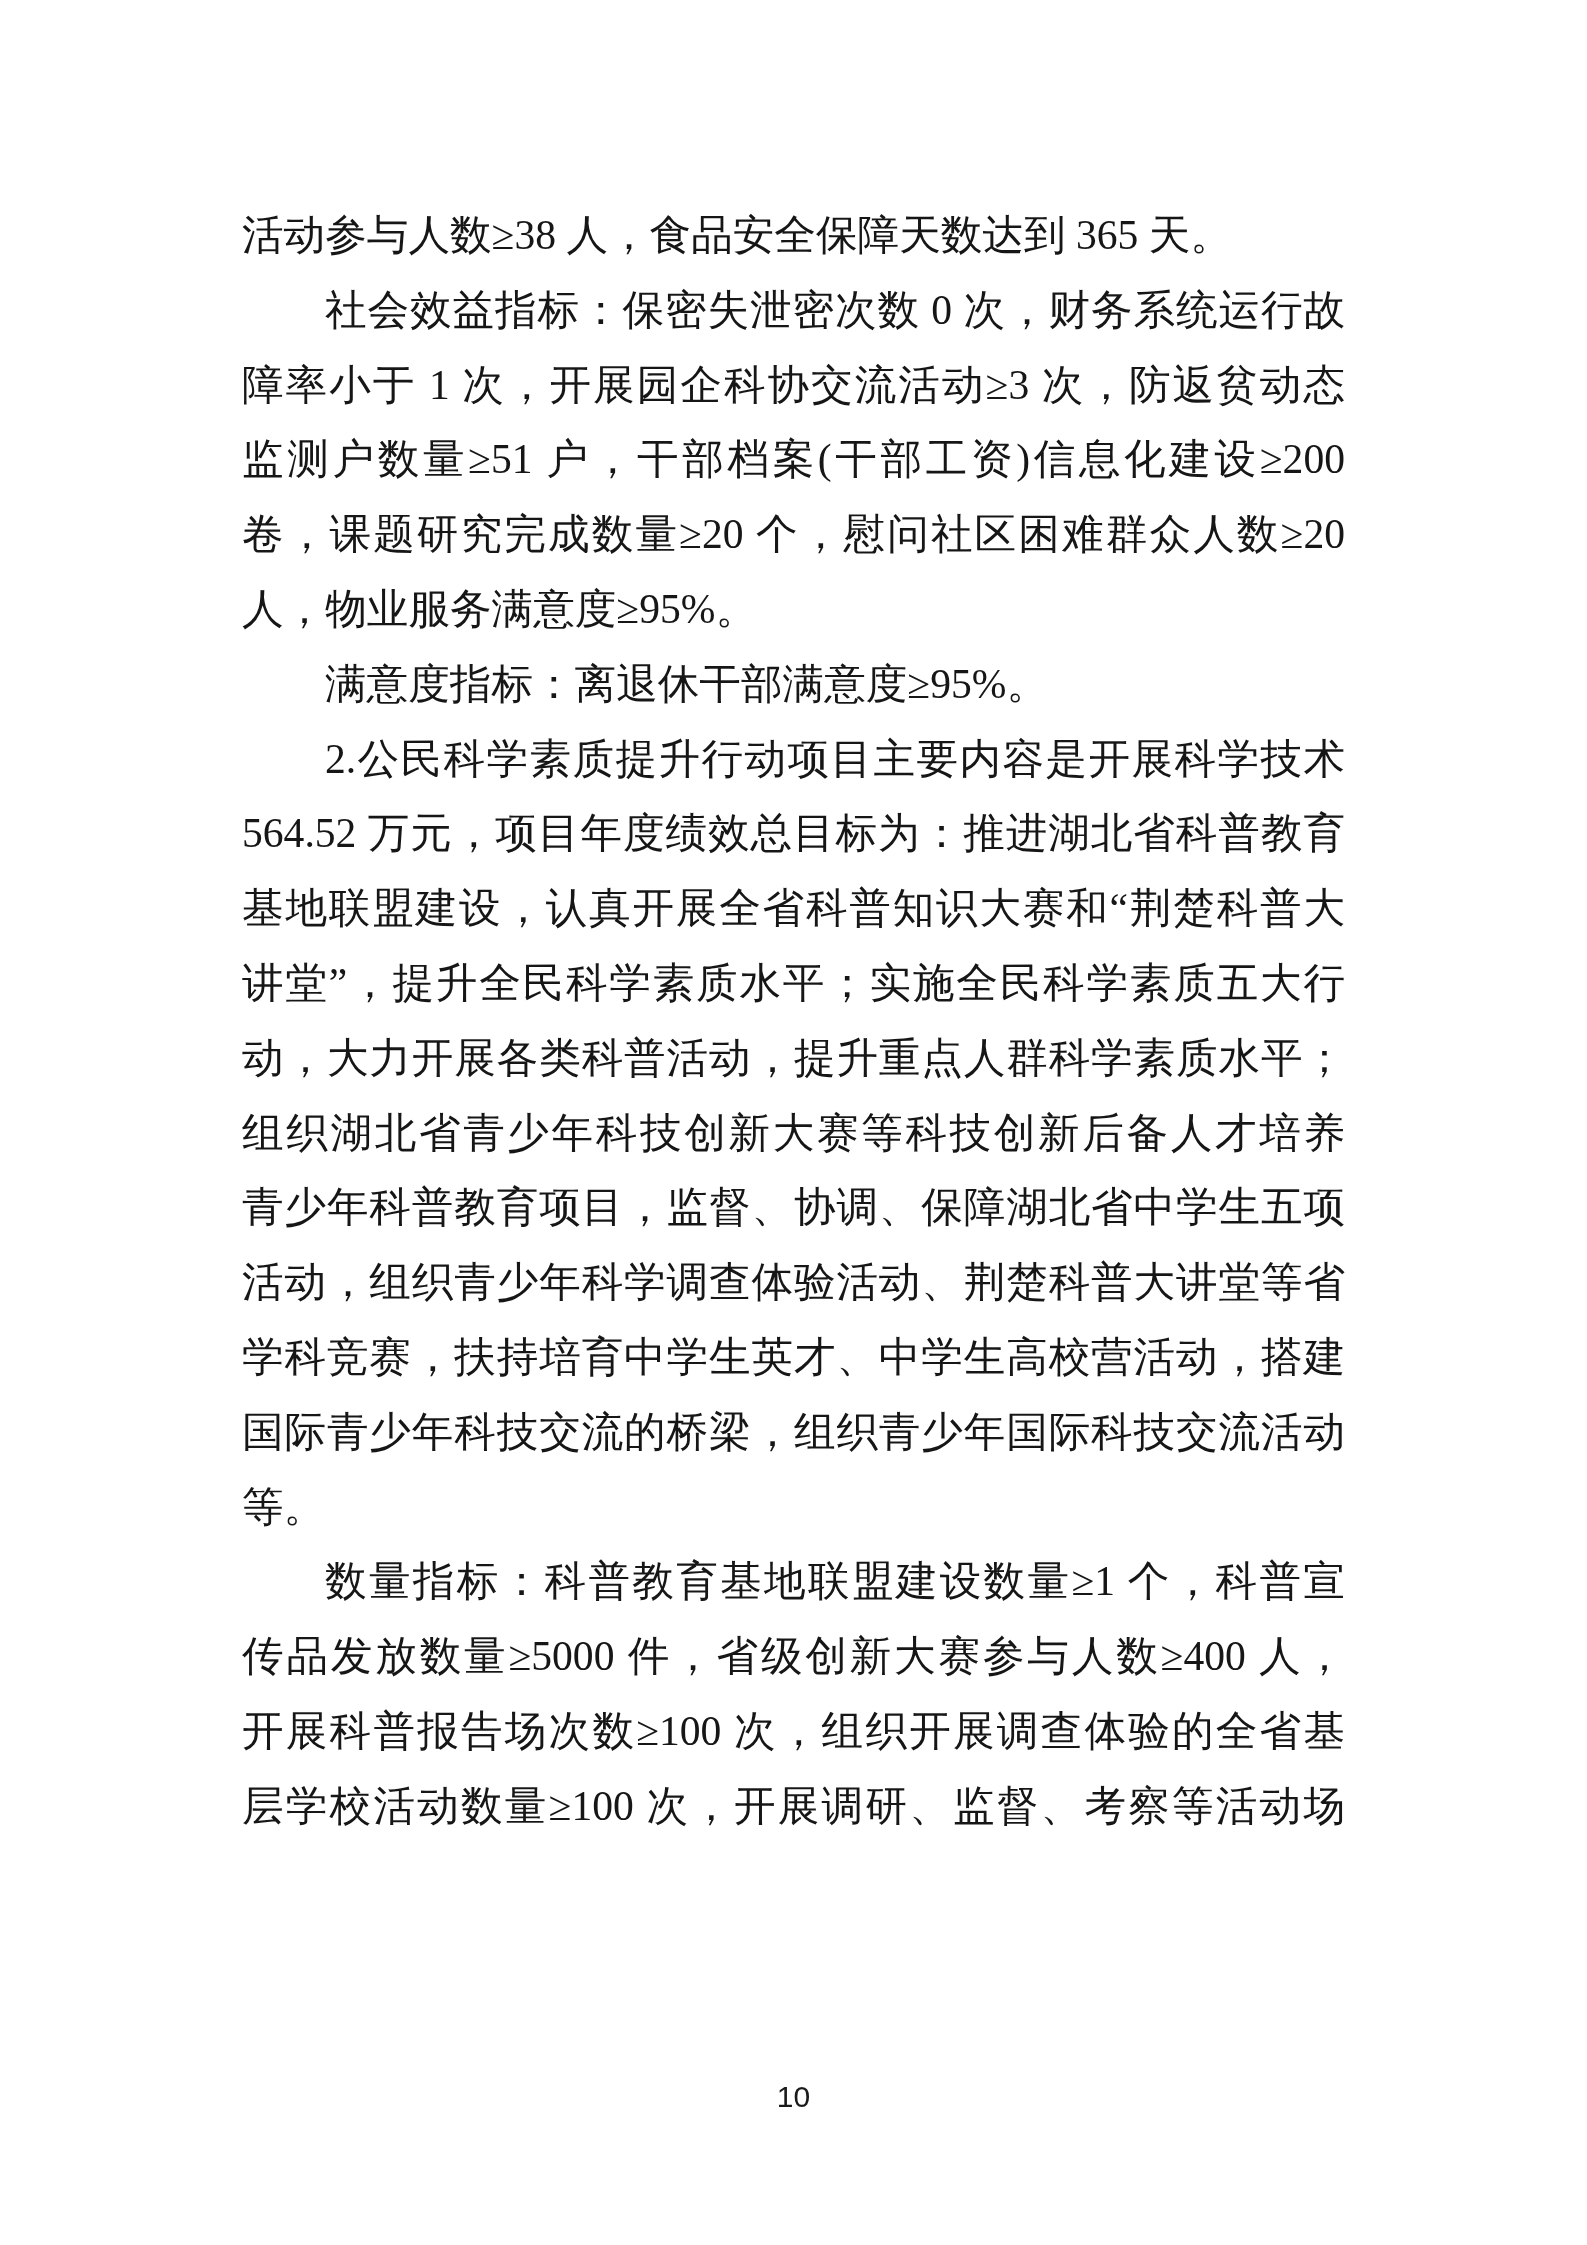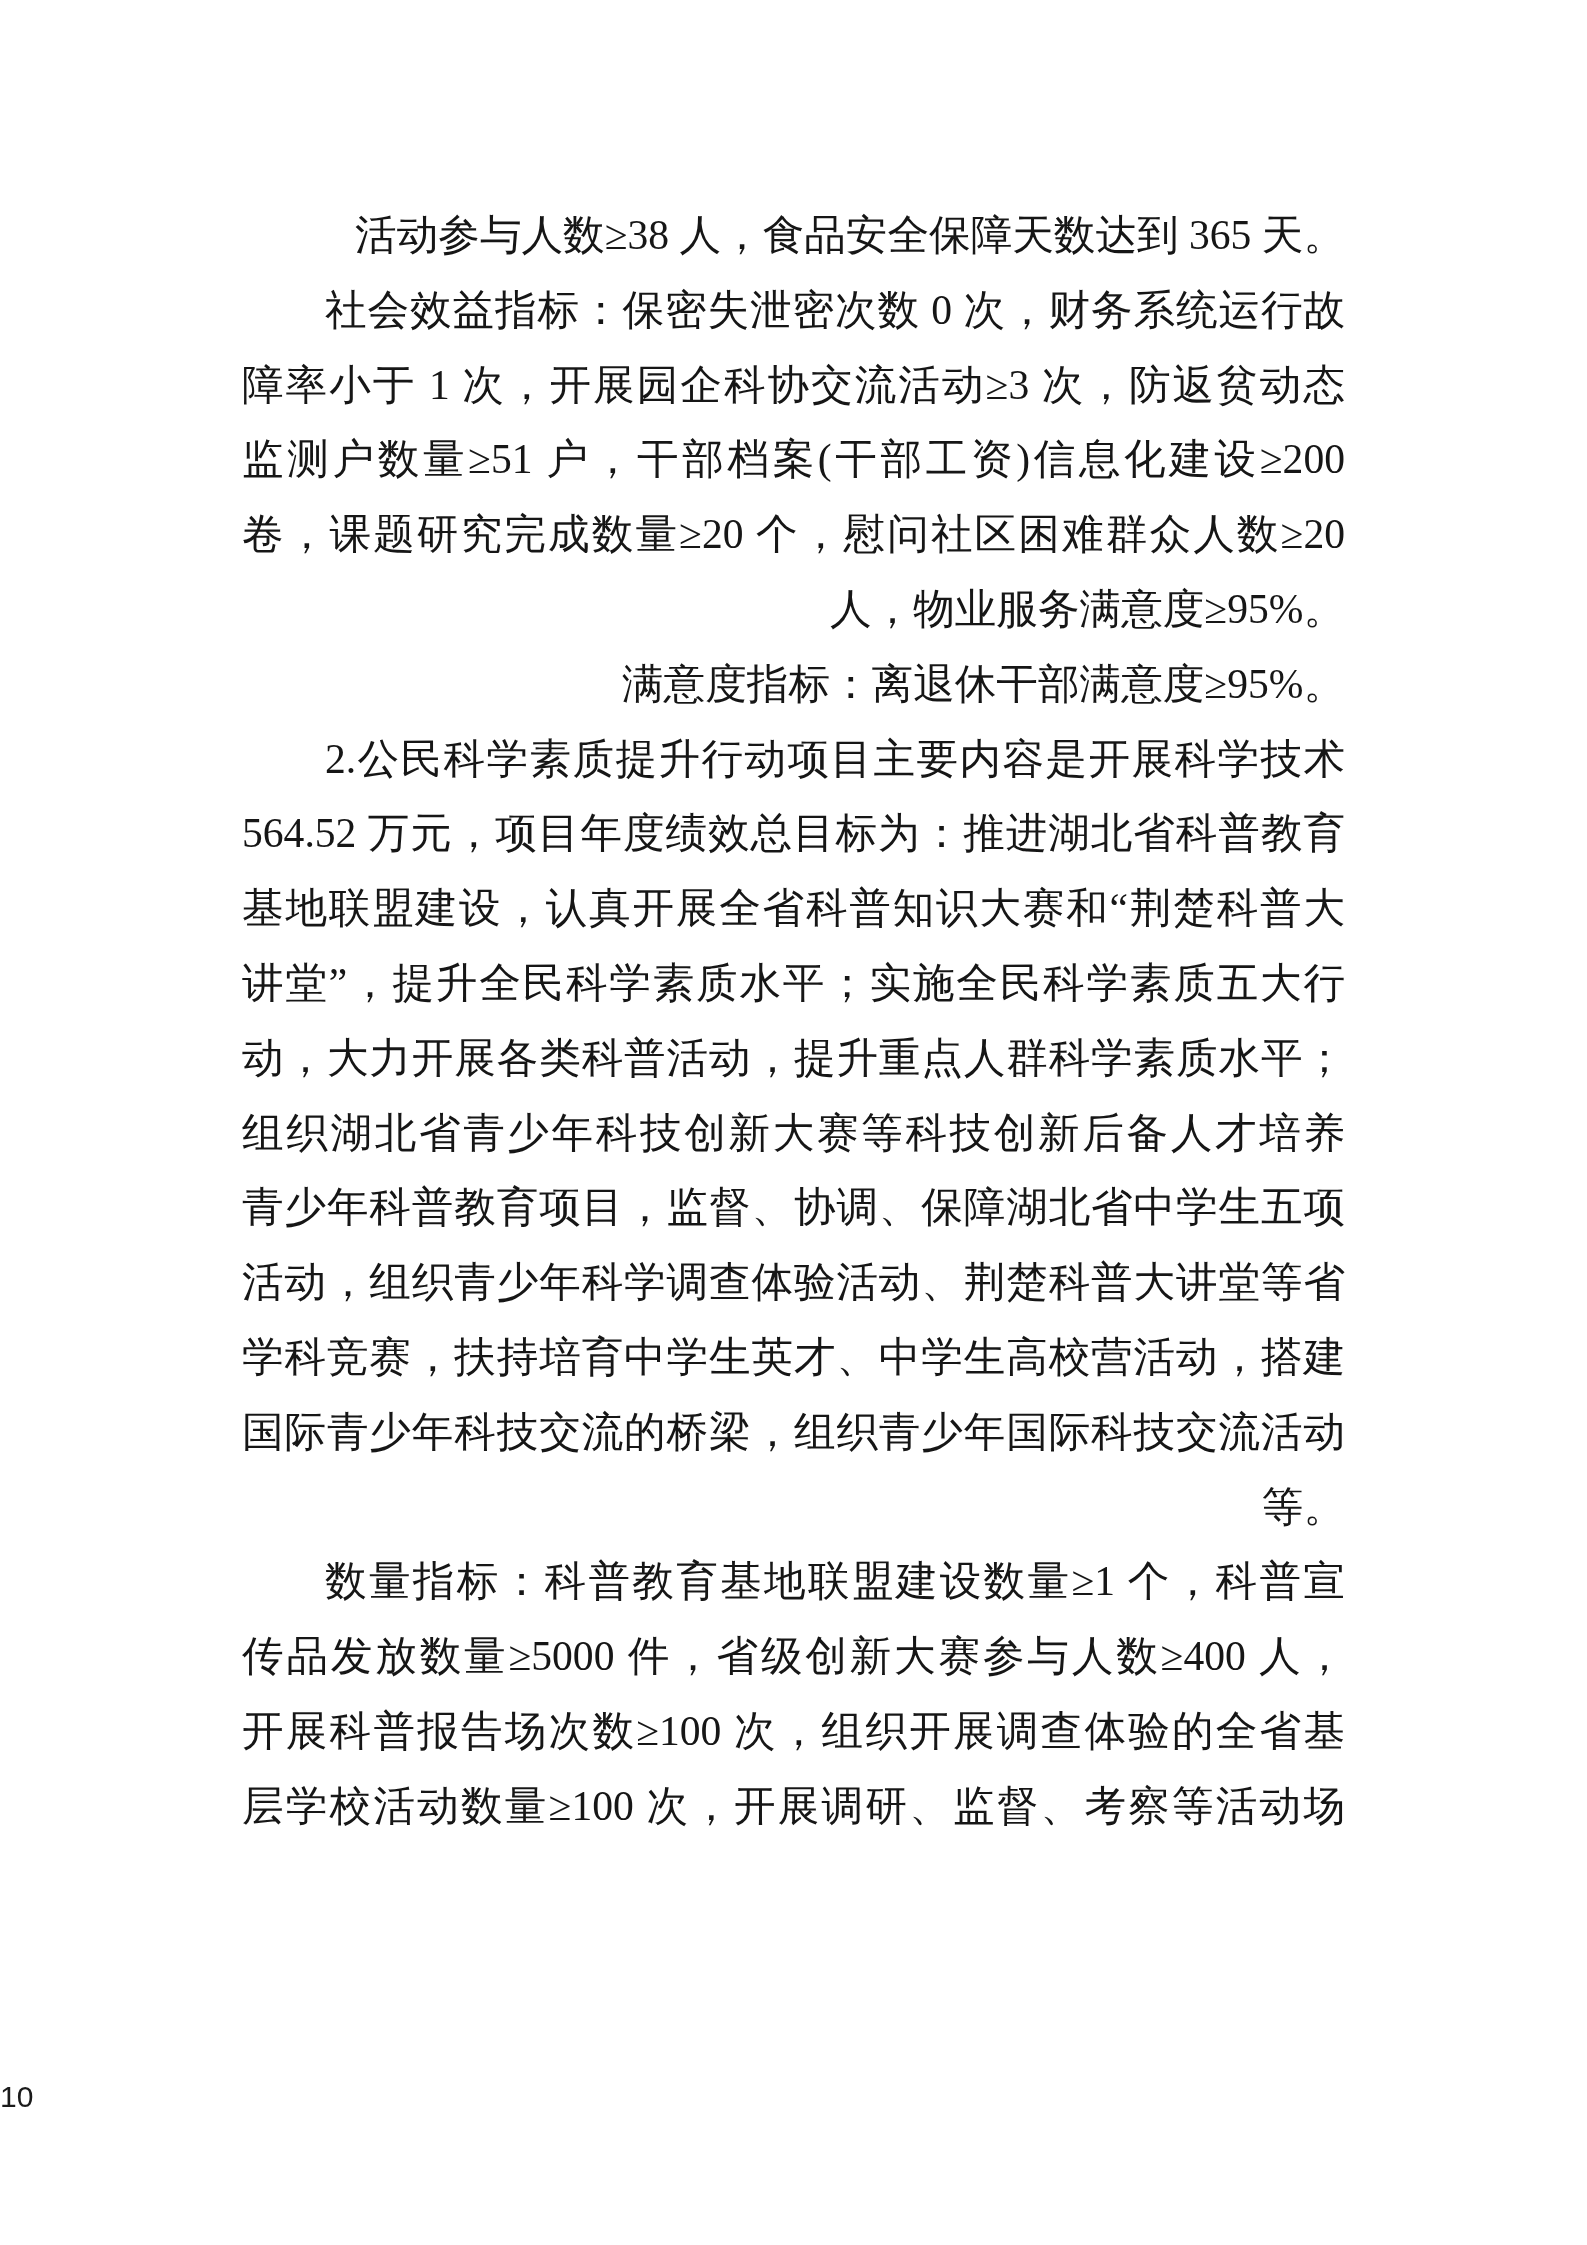--- a/index.html
+++ b/index.html
@@ -20,34 +20,35 @@
     top: 198px;
     width: 1103px;
     font-family: "Liberation Serif", "DejaVu Serif", serif;
     font-size: 41.6px;
     line-height: 74.8px;
     color: #161616;
     font-weight: 400;
   }
   .line {
     height: 74.8px;
-    text-align: right;
+    text-align: left;
   }
   .line.indent {
     text-indent: 83px;
   }
   .line.fill {
     text-align: justify;
     text-align-last: justify;
   }
   .page-number {
     position: absolute;
     top: 2080px;
     left: 0;
     width: 100%;
+    text-align: center;
     font-family: "Liberation Sans", "DejaVu Sans", sans-serif;
     font-size: 30px;
     line-height: 34px;
     color: #1a1a1a;
   }
 </style>
 </head>
 <body>
 
 <div class="page">

